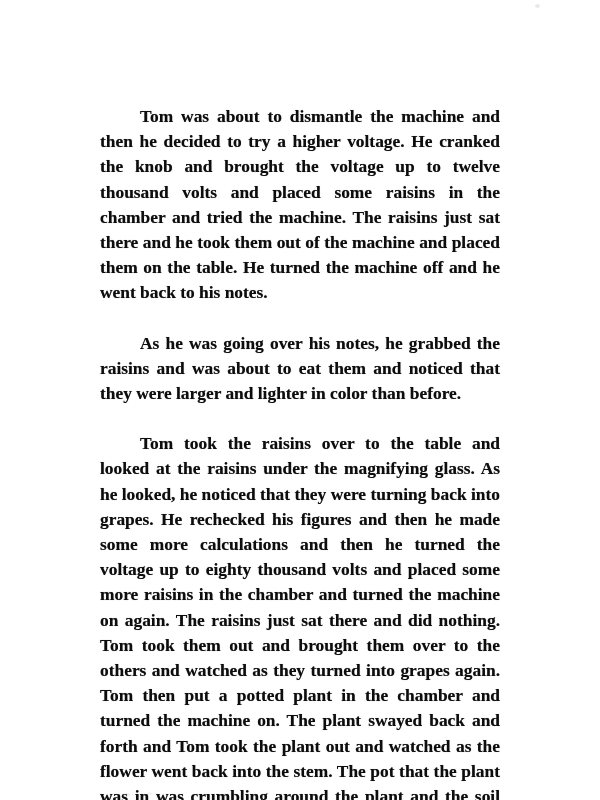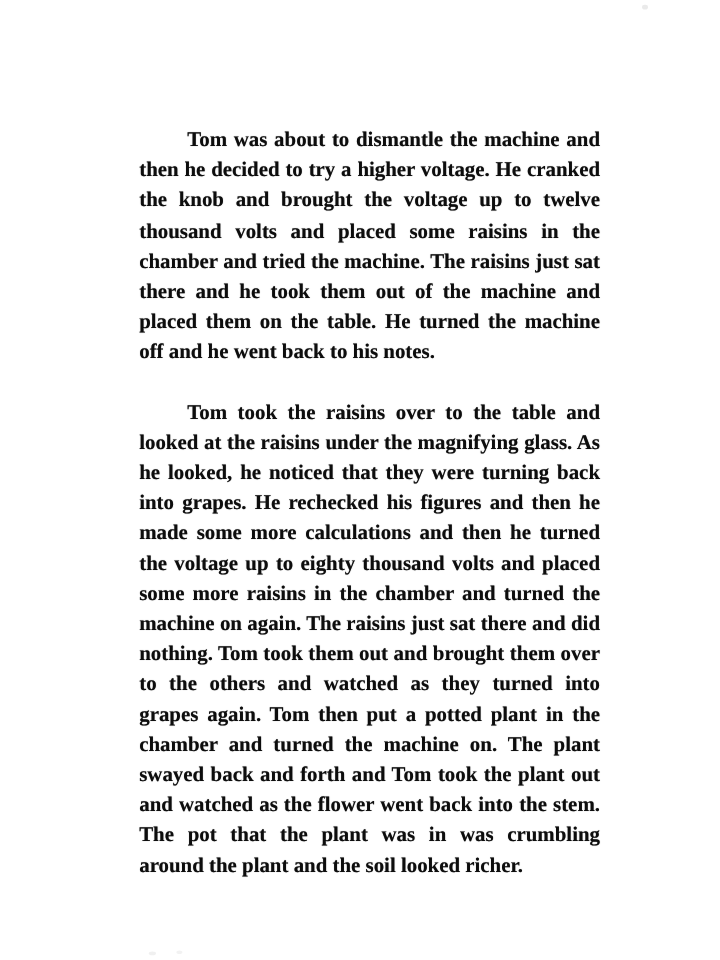--- a/index.html
+++ b/index.html
@@ -20,21 +20,21 @@
 
   
   .text-block {
     position: absolute;
     left: 100px;
     top: 104px;
     width: 400px;
   }
 
   .para {
-    margin: 0 0 25px 16px;
+    margin: 0 0 25px 0;
     text-indent: 40px;
     text-align: justify;
     text-justify: inter-word;
     font-size: 17.4px;
     line-height: 25.2px;
     color: #0d0d0d;
     font-weight: 600;
     
     text-shadow: 0 0 0.7px rgba(0,0,0,0.55);
     -webkit-font-smoothing: antialiased;
@@ -75,20 +75,21 @@
     opacity: 0.18;
   }
 </style>
 </head>
 <body>
 
 <div class="page">
 
   <div class="text-block">
     <p class="para">Tom was about to dismantle the machine and then he decided to try a higher voltage.  He cranked the knob and brought the voltage up to twelve thousand volts and placed  some raisins in the chamber and tried the machine.  The raisins just sat there and he took them out of the  machine and placed them on the table.  He turned the machine  off and  he  went  back to his notes.</p>
+    <p class="para">As he was going over his notes, he grabbed the raisins and was about to eat them and noticed that they were larger and lighter in color than before.</p>
     <p class="para">Tom took the raisins over to the table and looked at the raisins under the magnifying glass.  As he looked, he noticed that they were turning back into grapes.  He rechecked his figures and then he made some more calculations and then he turned the voltage up to eighty thousand volts and placed some more raisins in the chamber and turned the machine on again. The raisins just sat there and did nothing.  Tom took them out and brought them over to the others and watched as they turned into grapes again. Tom then put a potted plant in the chamber and turned the machine on.   The plant swayed back and forth and Tom took the plant out and watched as the flower went back into the stem.  The pot that the plant  was in was crumbling around the plant and the soil looked richer.</p>
   </div>
 
   <div class="speck speck-top"></div>
   <div class="speck speck-bottom-a"></div>
   <div class="speck speck-bottom-b"></div>
 
 </div>
 
 </body></html>

